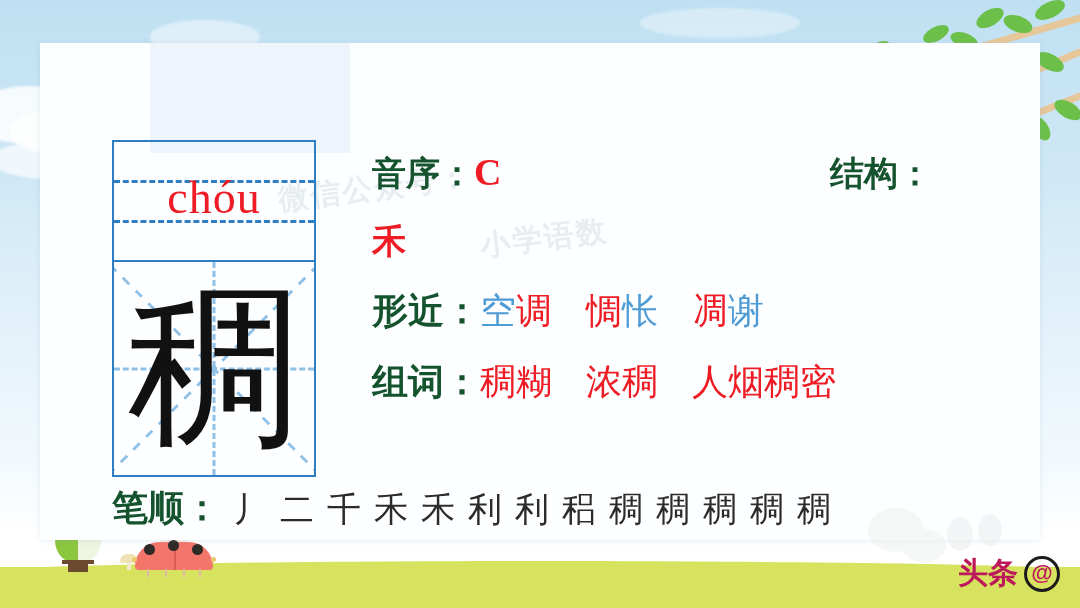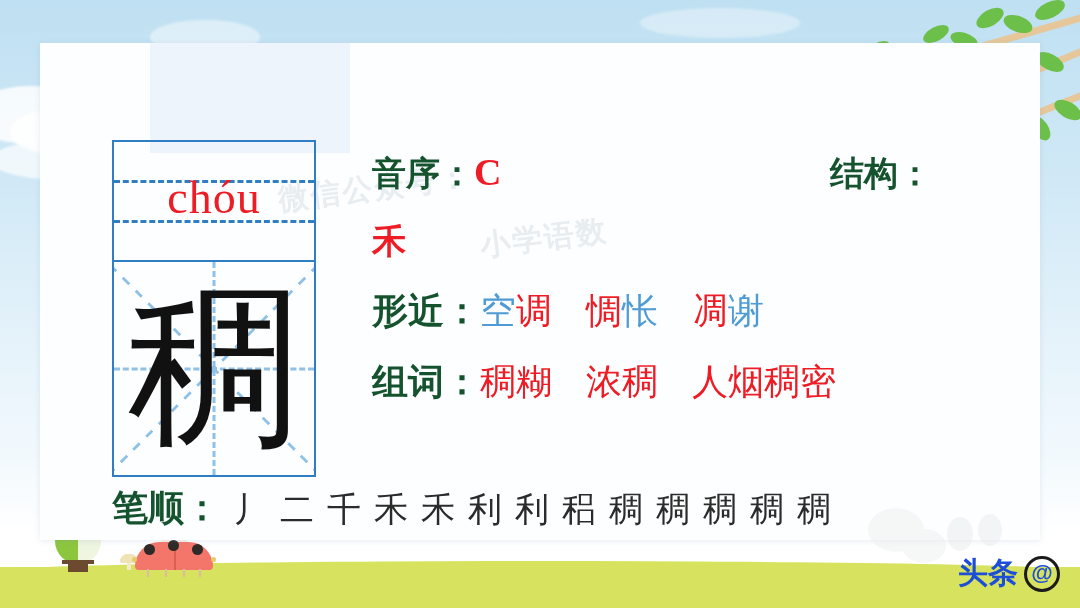--- a/index.html
+++ b/index.html
@@ -104,21 +104,21 @@
 
   
   .strokes{position:absolute;left:112px;top:484px;display:flex;align-items:center;}
   .strokes .lbl{font-size:36px;}
   .stroke-list{display:flex;align-items:flex-end;}
   .stroke{color:#2b2b2b;font-size:34px;line-height:44px;margin-left:13px;
           font-family:"DejaVu Serif","Liberation Serif",serif;white-space:nowrap;}
 
   
   .brand{position:absolute;right:14px;bottom:14px;display:flex;align-items:center;
-         color:#1d4ed8;font-size:30px;font-weight:bold;white-space:nowrap;margin-top:48px;}
+         color:#be185d;font-size:30px;font-weight:bold;white-space:nowrap;margin-top:48px;}
   .brand .at{display:inline-block;width:30px;height:30px;border:3px solid #1b1b1b;border-radius:50%;
              margin:0 6px;position:relative;}
   .brand .at:after{content:"@";position:absolute;left:50%;top:50%;transform:translate(-50%,-52%);font-size:22px;}
 </style>
 </head>
 <body>
 
 <div class="cloud c1"></div>
 <div class="cloud c2"></div>
 <div class="cloud c3"></div>

